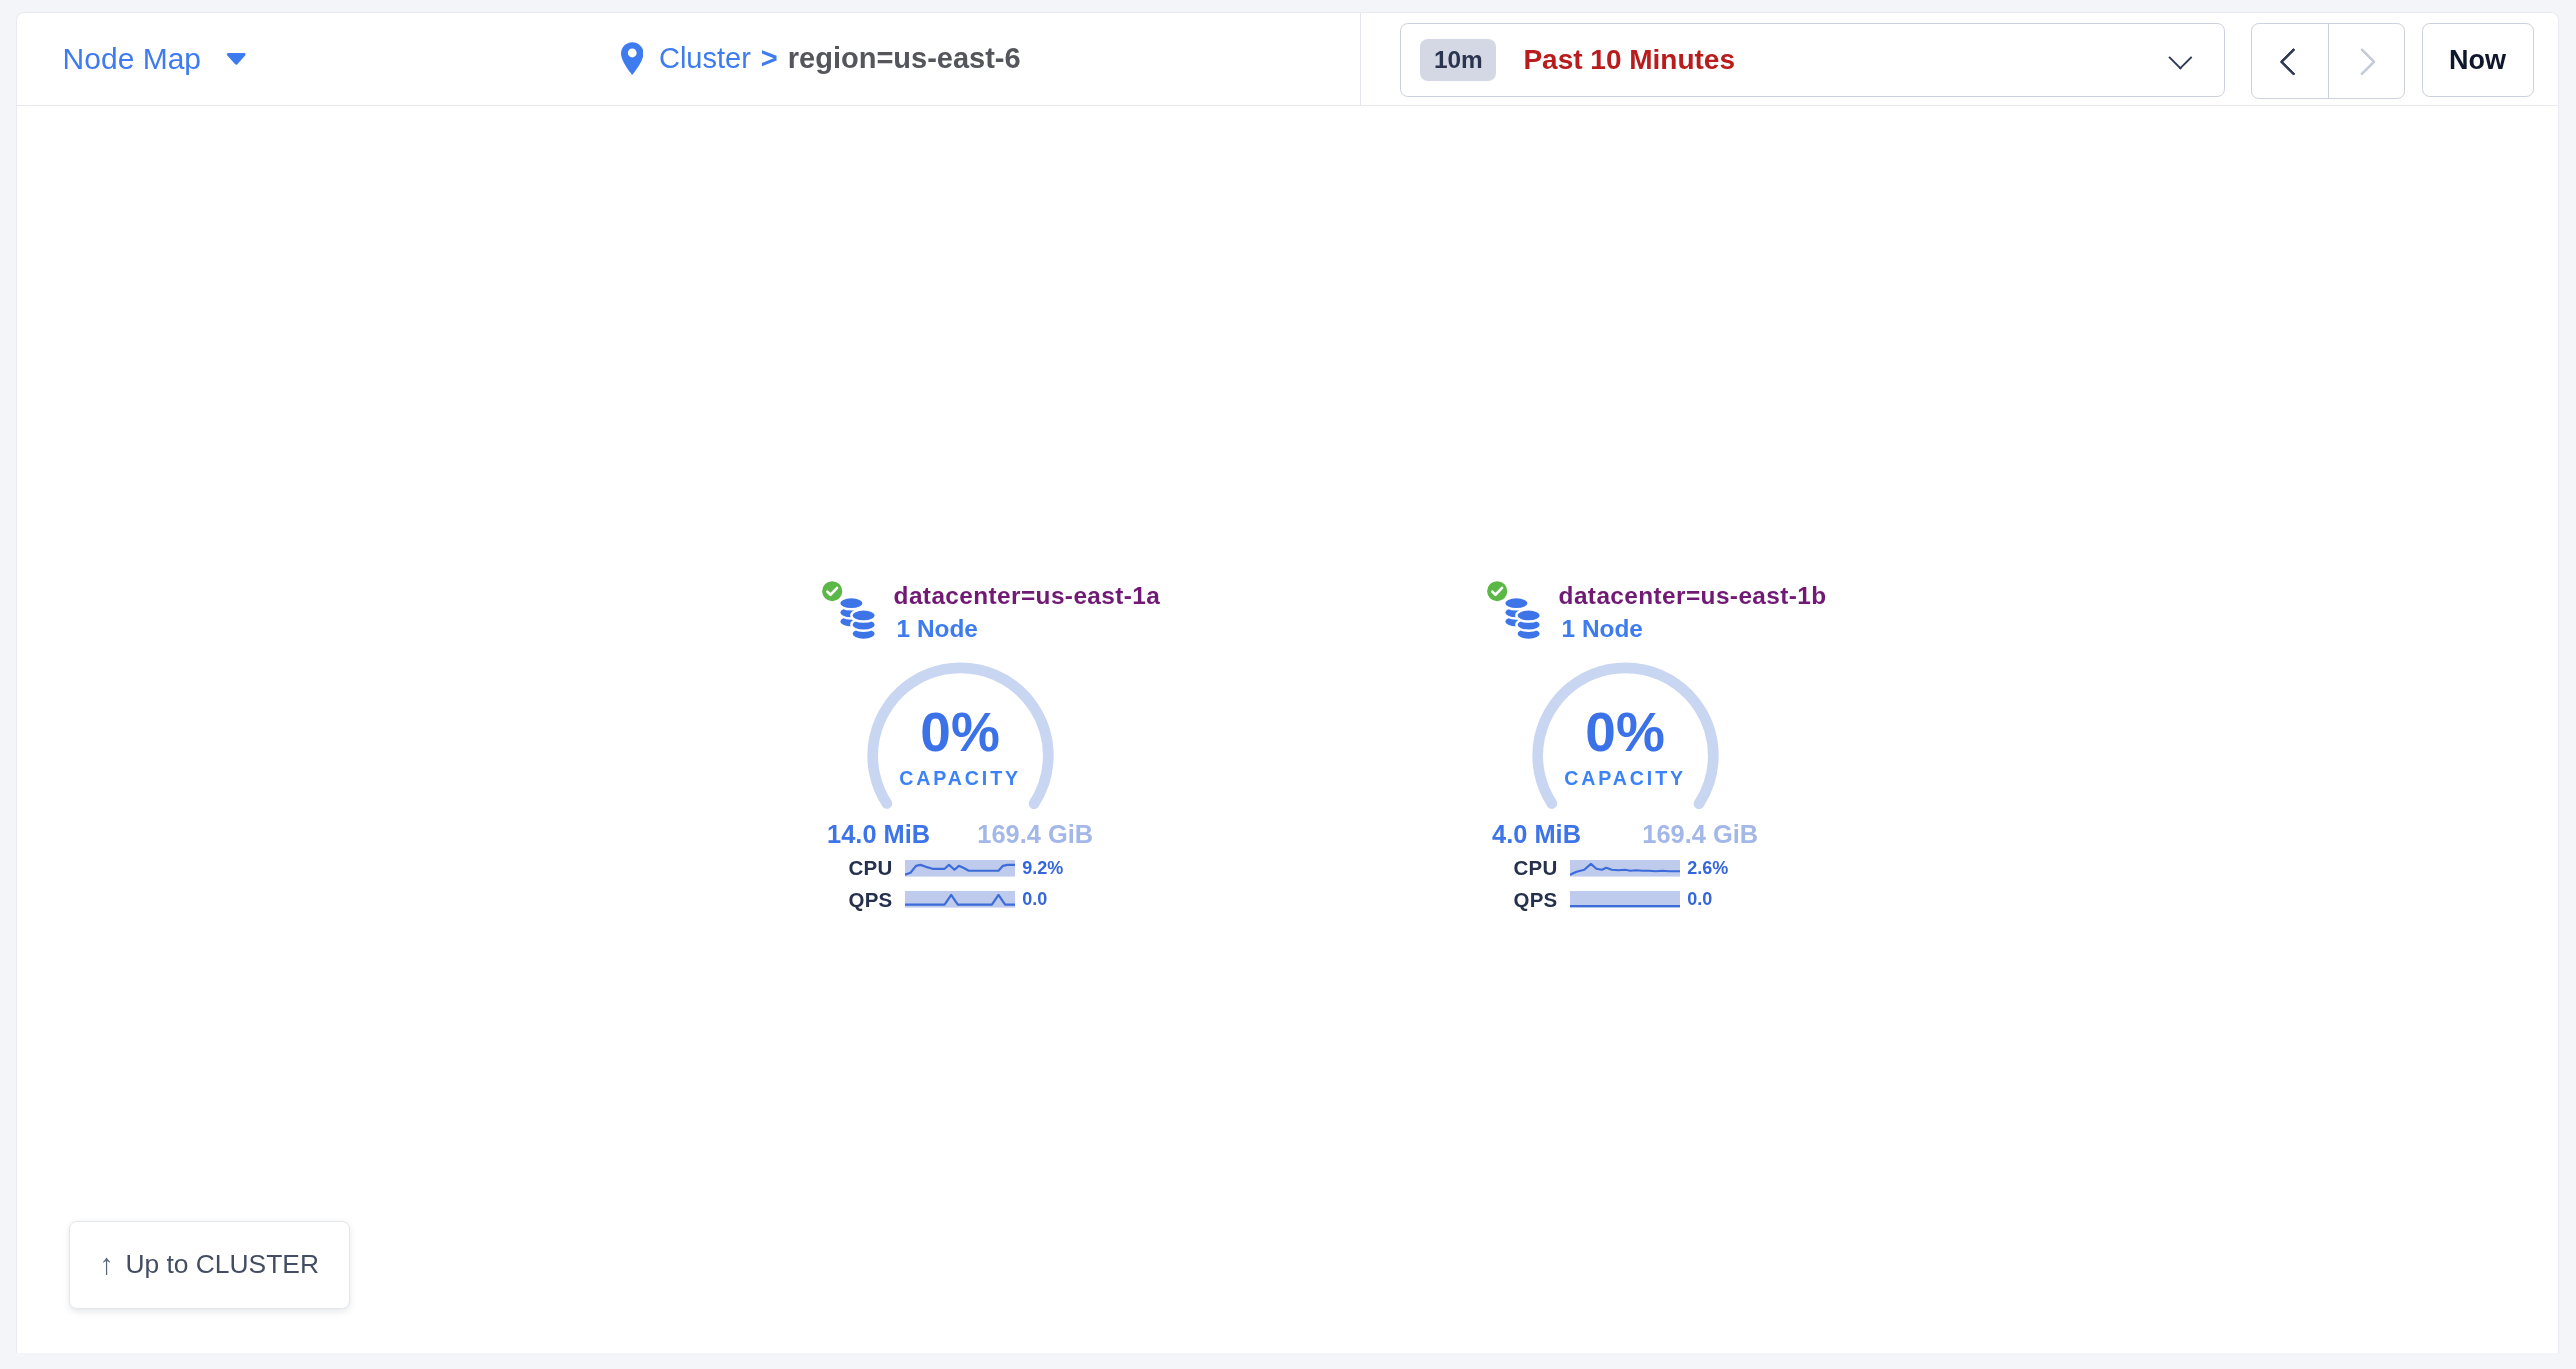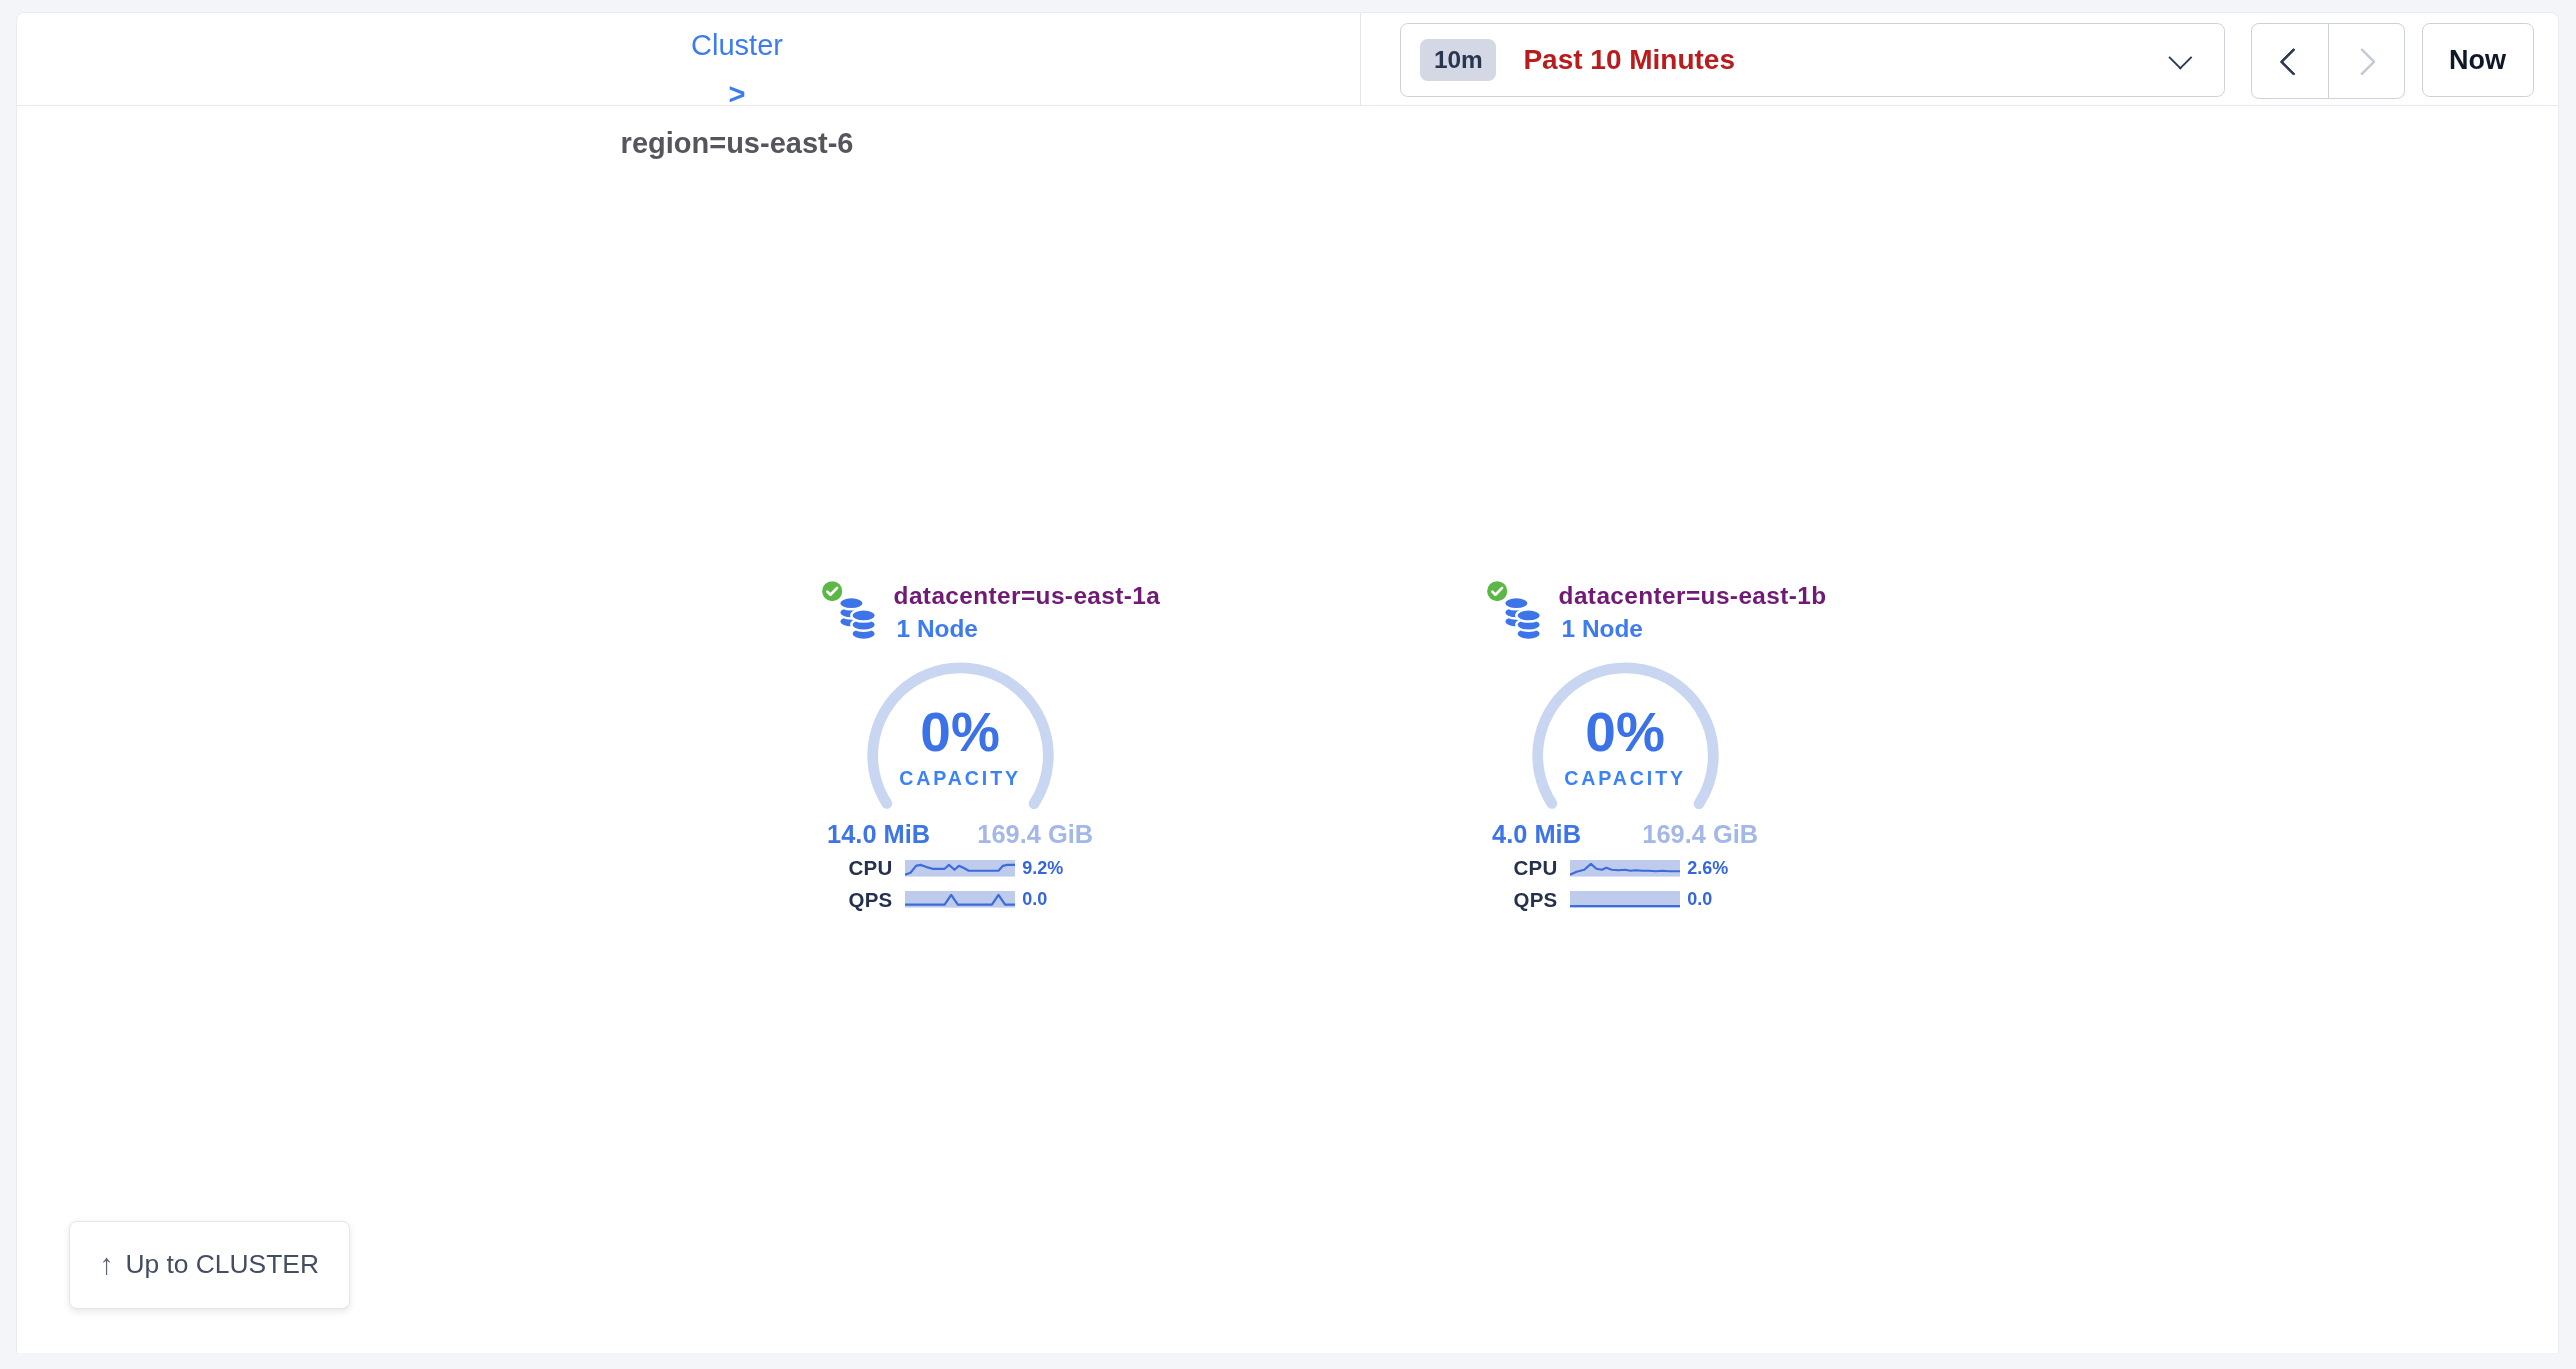--- a/index.html
+++ b/index.html
@@ -5,21 +5,21 @@
   html,body{margin:0;padding:0;background:#f4f5f9;font-family:"Liberation Sans","DejaVu Sans",sans-serif;}
   .page{position:relative;width:2576px;height:1369px;background:#f4f5f9;overflow:hidden;}
   .app{position:absolute;left:15.6px;top:11.7px;width:2543px;height:1341px;background:#fff;
        border:1px solid #e9ebf1;border-bottom:none;border-radius:7.8px 7.8px 0 0;box-sizing:border-box;}
 
   
   .topbar{position:relative;height:92px;border-bottom:1px solid #e7e9ef;}
   .view-btn{position:absolute;left:46px;top:0;height:92px;display:flex;align-items:center;gap:25.4px;
             background:none;border:none;cursor:pointer;padding:0;}
   .view-btn .vlabel{font-size:30px;color:#3d7bef;}
-  .breadcrumb{position:absolute;left:604px;top:0;height:92px;display:flex;align-items:center;gap:16px;font-size:29px;flex-direction:column;}
+  .breadcrumb{position:absolute;left:604px;top:0;height:92px;display:flex;align-items:center;gap:10px;font-size:29px;}
   .breadcrumb .pin{margin-right:5.9px;display:block;}
   .crumb-link{color:#3d7bef;text-decoration:none;cursor:pointer;}
   .crumb-sep{color:#3d7bef;font-weight:700;}
   .crumb-current{color:#54565c;font-weight:700;}
   .topbar-divider{position:absolute;left:1343px;top:0;width:1px;height:92px;background:#e2e5ec;}
 
   .time-dd{position:absolute;left:1383px;top:10.8px;width:825px;height:74px;background:#fff;
            border:1px solid #ccd1dd;border-radius:7.8px;display:flex;align-items:center;cursor:pointer;padding:0;}
   .time-badge{margin-left:19.6px;background:#d4d8e4;color:#2a3550;font-weight:700;font-size:24.4px;
               padding:8.8px 13.7px;border-radius:7.8px;line-height:1;}
@@ -71,20 +71,26 @@
   .up-arrow{font-size:29px;font-weight:700;color:#5c6779;line-height:1;}
   .up-label{font-size:26.4px;color:#434e63;}
 </style>
 </head>
 <body>
 
 <div class="page">
   <div class="app">
 
     <header class="topbar">
+      <button class="view-btn">
+        <span class="vlabel">Node Map</span>
+        <svg width="20.5" height="12.7" viewBox="0 0 21 13">
+          <path d="M2.5 2.5h16l-8 9z" fill="#3d7bef" stroke="#3d7bef" stroke-width="3" stroke-linejoin="round"></path>
+        </svg>
+      </button>
 
       <div class="breadcrumb">
         <svg class="pin" width="22.5" height="33" viewBox="0 0 22 32">
           <path d="M11 0C4.92 0 0 4.92 0 11c0 8.25 11 21 11 21s11-12.75 11-21C22 4.92 17.08 0 11 0z" fill="#3d7bef"></path>
           <circle cx="11" cy="10.6" r="4.3" fill="#fff"></circle>
         </svg>
         <a class="crumb-link">Cluster</a>
         <span class="crumb-sep">&gt;</span>
         <span class="crumb-current">region=us-east-6</span>
       </div>

